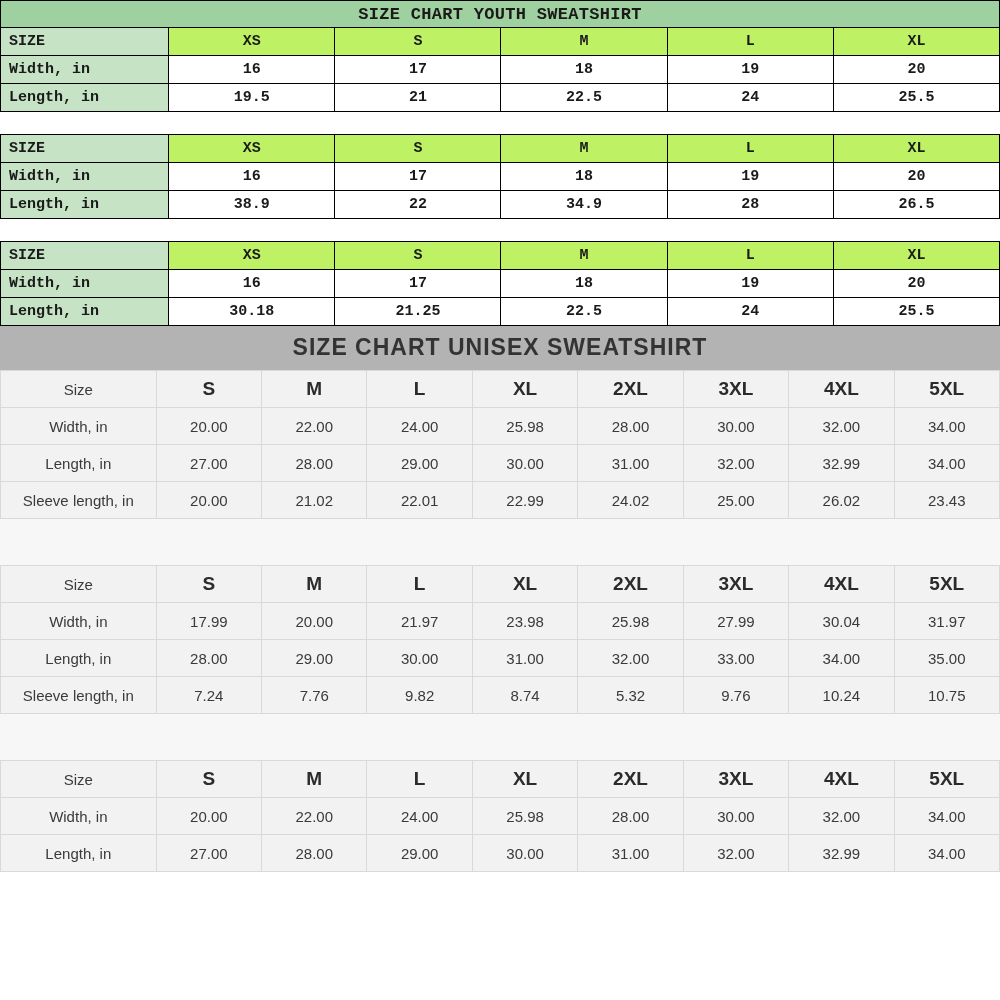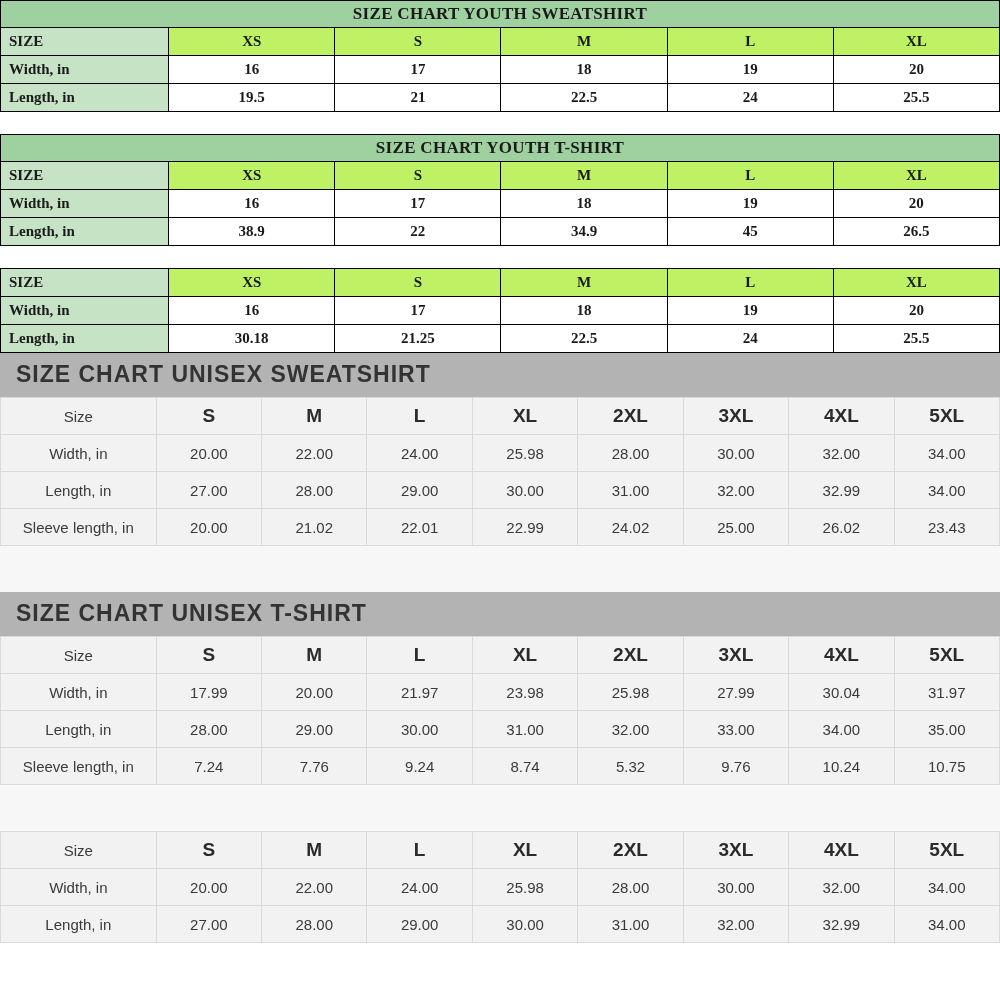--- a/index.html
+++ b/index.html
@@ -31,21 +31,21 @@
     table-layout: fixed;
   }
   table.green td, table.green th {
     border: 1px solid #000000;
     font-size: 15px;
     font-weight: bold;
     text-align: center;
     height: 27px;
     padding: 0;
     background: #ffffff;
-    font-family: Liberation Serif, serif;
+    font-family: Liberation Mono, monospace;
   }
   table.green .title-cell {
     background: #9fd09f;
     font-size: 17px;
     letter-spacing: 0.3px;
     height: 26px;
   }
   table.green .hdr {
     background: #bef264;
   }
@@ -65,25 +65,25 @@
 
   
   .grey-section {
     width: 1000px;
     background: #f2f2f2;
     box-sizing: border-box;
   }
   .grey-title {
     background: #b3b3b3;
     color: #333333;
-    text-align: left;
+    text-align: center;
     font-size: 23px;
     font-weight: bold;
     letter-spacing: 1px;
-    padding: 8px 0 9px 16px;
+    padding: 8px 0 9px 0;
   }
   table.grey {
     width: 1000px;
     border-collapse: collapse;
     table-layout: fixed;
     background: #f2f2f2;
   }
   table.grey td {
     border: 1px solid #d9d9d9;
     text-align: center;
@@ -164,44 +164,41 @@
           <colgroup>
             <col class="c0">
             <col class="cx">
             <col class="cx">
             <col class="cx">
             <col class="cx">
             <col class="cx">
           </colgroup>
           <tbody>
             <tr>
-              <td class="title-cell" colspan="6">SIZE CHART YOUTH T-SHIRT</td>
-            </tr>
-            <tr>
               <td class="hdr rowlabel">SIZE</td>
               <td class="hdr">XS</td>
               <td class="hdr">S</td>
               <td class="hdr">M</td>
               <td class="hdr">L</td>
               <td class="hdr">XL</td>
             </tr>
             <tr>
               <td class="rowlabel">Width, in</td>
               <td class="">16</td>
               <td class="">17</td>
               <td class="">18</td>
               <td class="">19</td>
               <td class="">20</td>
             </tr>
             <tr>
               <td class="rowlabel">Length, in</td>
               <td class="">38.9</td>
               <td class="">22</td>
               <td class="">34.9</td>
-              <td class="">45</td>
+              <td class="">28</td>
               <td class="">26.5</td>
             </tr>
           </tbody>
         </table>
       </div>
       <div class="green-gap"></div>
       <div class="green-block">
         <table class="green">
           <colgroup>
             <col class="c0">
@@ -298,21 +295,20 @@
               <td>24.02</td>
               <td>25.00</td>
               <td>26.02</td>
               <td>23.43</td>
             </tr>
           </tbody>
         </table>
       </div>
       <div class="grey-gap"></div>
       <div class="grey-section">
-        <div class="grey-title">SIZE CHART UNISEX T-SHIRT</div>
         <table class="grey">
           <colgroup>
             <col class="g0">
             <col class="gx">
             <col class="gx">
             <col class="gx">
             <col class="gx">
             <col class="gx">
             <col class="gx">
             <col class="gx">
@@ -349,21 +345,21 @@
               <td>31.00</td>
               <td>32.00</td>
               <td>33.00</td>
               <td>34.00</td>
               <td>35.00</td>
             </tr>
             <tr>
               <td>Sleeve length, in</td>
               <td>7.24</td>
               <td>7.76</td>
-              <td>9.24</td>
+              <td>9.82</td>
               <td>8.74</td>
               <td>5.32</td>
               <td>9.76</td>
               <td>10.24</td>
               <td>10.75</td>
             </tr>
           </tbody>
         </table>
       </div>
       <div class="grey-gap"></div>

